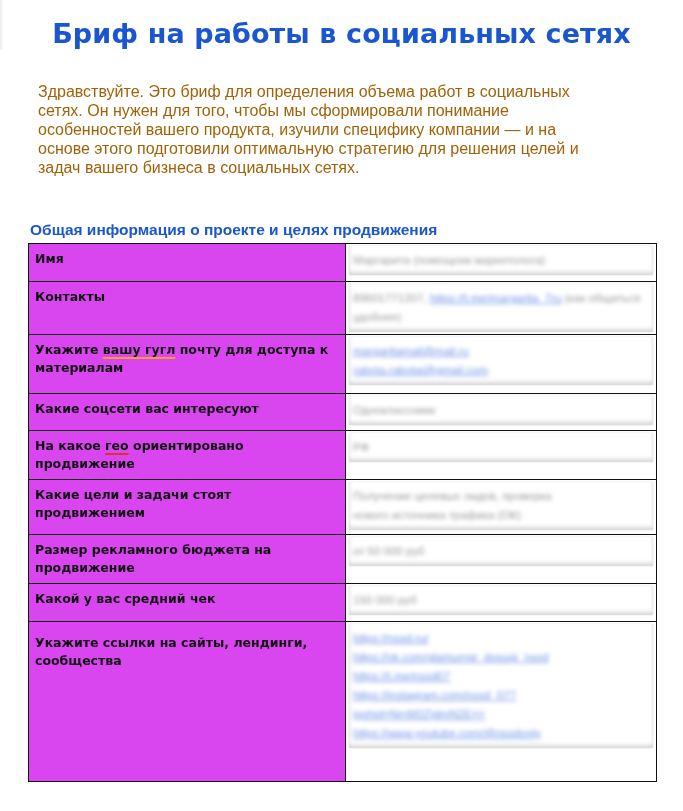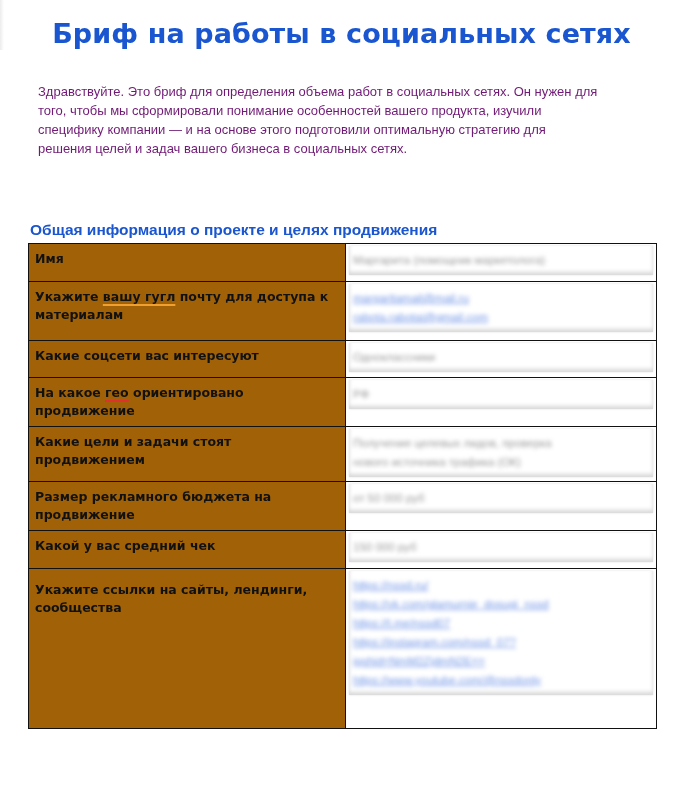--- a/index.html
+++ b/index.html
@@ -1,23 +1,23 @@
 <!DOCTYPE html>
 <html><head>
 <meta charset="utf-8">
 <style>
   html, body { margin: 0; padding: 0; background: #ffffff; }
   body { width: 683px; height: 811px; overflow: hidden; position: relative; font-family: "DejaVu Sans", sans-serif; }
   .edge-shadow { position: absolute; left: 0; top: 0; width: 4px; height: 50px; background: linear-gradient(to right, #ececec, #ffffff); }
   .title { position: absolute; top: 18px; left: 0; width: 683px; text-align: center; color: #1a56cf; font-weight: bold; font-size: 27px; letter-spacing: 0.1px; }
-  .intro { position: absolute; left: 38px; top: 82px; width: 560px; color: #701a75; font-size: 13px; line-height: 19px; font-family: "Liberation Sans", sans-serif; }
+  .intro { position: absolute; left: 38px; top: 82px; width: 560px; color: #a16207; font-size: 16px; line-height: 19px; font-family: "Liberation Sans", sans-serif; }
   .section-title { position: absolute; left: 30px; top: 221px; color: #1a56cf; font-weight: bold; font-size: 15.5px; font-family: Liberation Sans, sans-serif; }
   table.brief { position: absolute; left: 28px; top: 243px; width: 629px; border-collapse: collapse; table-layout: fixed; }
   table.brief td { border: 1.5px solid #111; vertical-align: top; padding: 0; }
-  td.q { width: 316px; background: #a16207; font-weight: bold; font-size: 12.5px; color: #111; line-height: 18px; font-family: "DejaVu Sans", sans-serif; }
+  td.q { width: 316px; background: #d946ef; font-weight: bold; font-size: 12.5px; color: #111; line-height: 18px; font-family: "DejaVu Sans", sans-serif; }
   td.q .qtext { display: block; padding: 6px 6px 6px 6px; }
   td.a { background: #ffffff; position: relative; }
   .ans { margin: 2px 3px 0 3px; background: #fff; box-shadow: 0 -3px 4px #d8d8d8 inset, 0 0 2px #e0e0e0; min-height: calc(100% - 4px); padding: 5px 4px; box-sizing: border-box; height: 100%; }
   .blur { display: block; filter: blur(2.2px); color: #999; font-size: 11.5px; line-height: 19px; font-family: "Liberation Sans", sans-serif; white-space: nowrap; overflow: hidden; }
   .blur.link { color: #6f93e6; text-decoration: underline; }
   .blur.wrap { white-space: normal; }
   .u-orange { text-decoration: underline; text-decoration-color: #f0a030; text-decoration-thickness: 2px; text-underline-offset: 3px; }
   .u-red { text-decoration: underline; text-decoration-color: #e03030; text-decoration-thickness: 2px; text-underline-offset: 3px; }
 </style>
 </head>
@@ -33,20 +33,30 @@
 
 <table class="brief">
   <tbody>
     <tr style="height:38px">
       <td class="q">
           <span class="qtext">Имя</span>
         </td>
       <td class="a">
           <div class="ans">
         <span class="blur">Маргарита (помощник маркетолога)</span>
+      </div>
+        </td>
+    </tr>
+    <tr style="height:53px">
+      <td class="q">
+          <span class="qtext">Контакты</span>
+        </td>
+      <td class="a">
+          <div class="ans">
+        <span class="blur wrap"><span>89601771207,</span> <span class="link" style="color:#6f93e6;text-decoration:underline">https://t.me/margarita_7ru</span> <span>(как общаться удобнее)</span></span>
       </div>
         </td>
     </tr>
     <tr style="height:59px">
       <td class="q">
           <span class="qtext"><span>Укажите </span><span class="u-orange">вашу гугл</span><span> почту для доступа к материалам</span></span>
         </td>
       <td class="a">
           <div class="ans">
         <span class="blur link">margaritamail@mail.ru</span>

